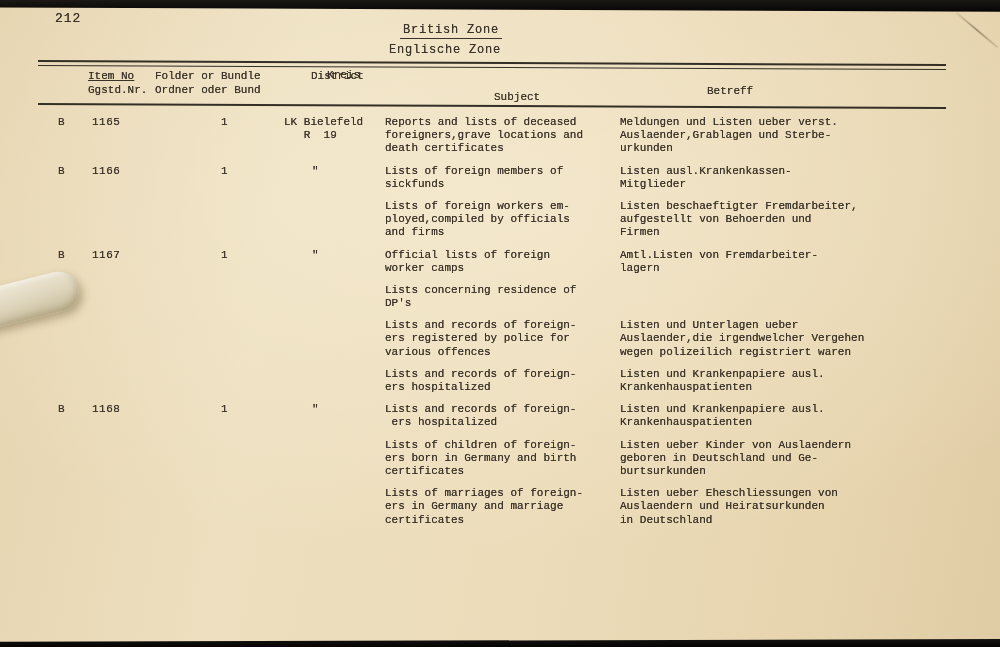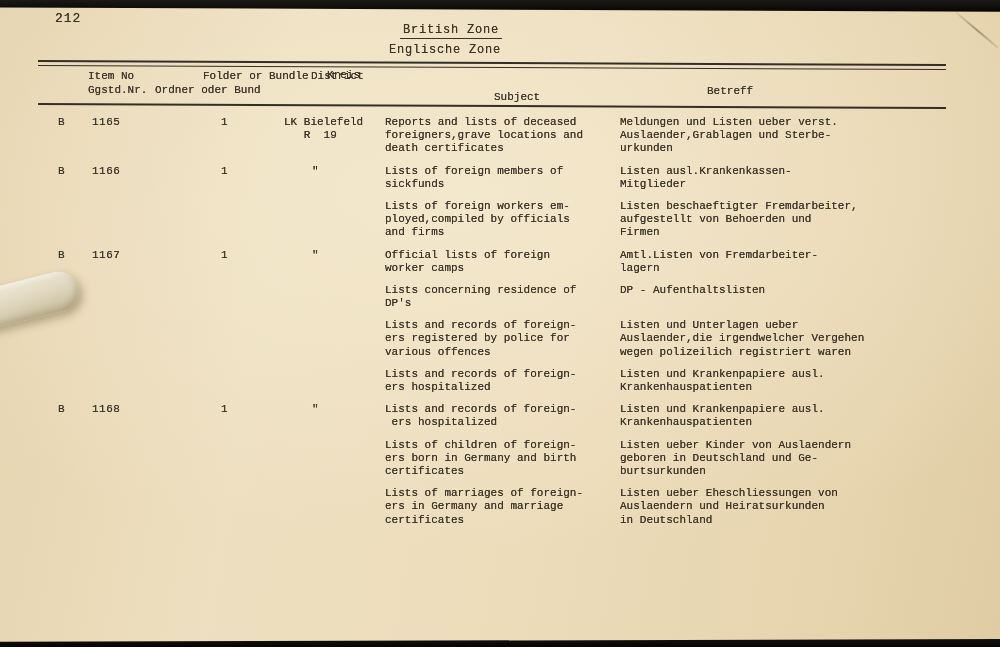--- a/index.html
+++ b/index.html
@@ -31,22 +31,22 @@
   .title{display:inline-block;border-bottom:1.3px solid #3b3329;padding:0 3px 1px;margin-left:12px;}
   .subtitle{margin-top:4px;}
   
   .rule{position:absolute;left:38px;width:908px;background:#332e26;transform-origin:left center;transform:rotate(.25deg);}
   .rule-a{top:60px;height:1.5px;}
   .rule-b{top:64.5px;height:1.2px;}
   .rule-c{top:102.5px;height:2.4px;}
   
   .thead{position:absolute;top:0;left:0;width:100%;font-size:11px;}
   .thead span{position:absolute;white-space:pre;}
-  .h-item-en{left:88px;top:70px;}   .h-item-de{left:88px;top:83.5px;}
-  .h-folder-en{left:155px;top:70px;margin-left:48px;}.h-folder-de{left:155px;top:83.5px;}
+  .h-item-en{left:88px;top:70px;text-decoration:underline;}   .h-item-de{left:88px;top:83.5px;}
+  .h-folder-en{left:155px;top:70px;}.h-folder-de{left:155px;top:83.5px;}
   .h-district-en{left:311px;top:70px;}.h-district-de{left:327px;top:69px;}
   .h-subject{left:494px;top:91px;}  .h-betreff{left:707px;top:85px;}
   
   .rows{position:absolute;left:0;top:116px;width:1000px;font-size:11px;line-height:1.2;}
   .row{position:relative;margin-bottom:9px;}
   .cell{position:absolute;white-space:pre;}
   .cell.letter{left:58px;}
   .cell.item{left:92px;letter-spacing:.5px;}
   .cell.folder{left:221px;}
   .cell.district{left:284px;}
@@ -143,21 +143,20 @@
           <div class="entries">
             <div class="entry">
               <div class="subject">Official lists of foreign
 worker camps</div>
               <div class="betreff">Amtl.Listen von Fremdarbeiter-
 lagern</div>
             </div>
             <div class="entry">
               <div class="subject">Lists concerning residence of
 DP's</div>
-              <div class="betreff">DP - Aufenthaltslisten</div>
             </div>
             <div class="entry">
               <div class="subject">Lists and records of foreign-
 ers registered by police for
 various offences</div>
               <div class="betreff">Listen und Unterlagen ueber
 Auslaender,die irgendwelcher Vergehen
 wegen polizeilich registriert waren</div>
             </div>
             <div class="entry">

